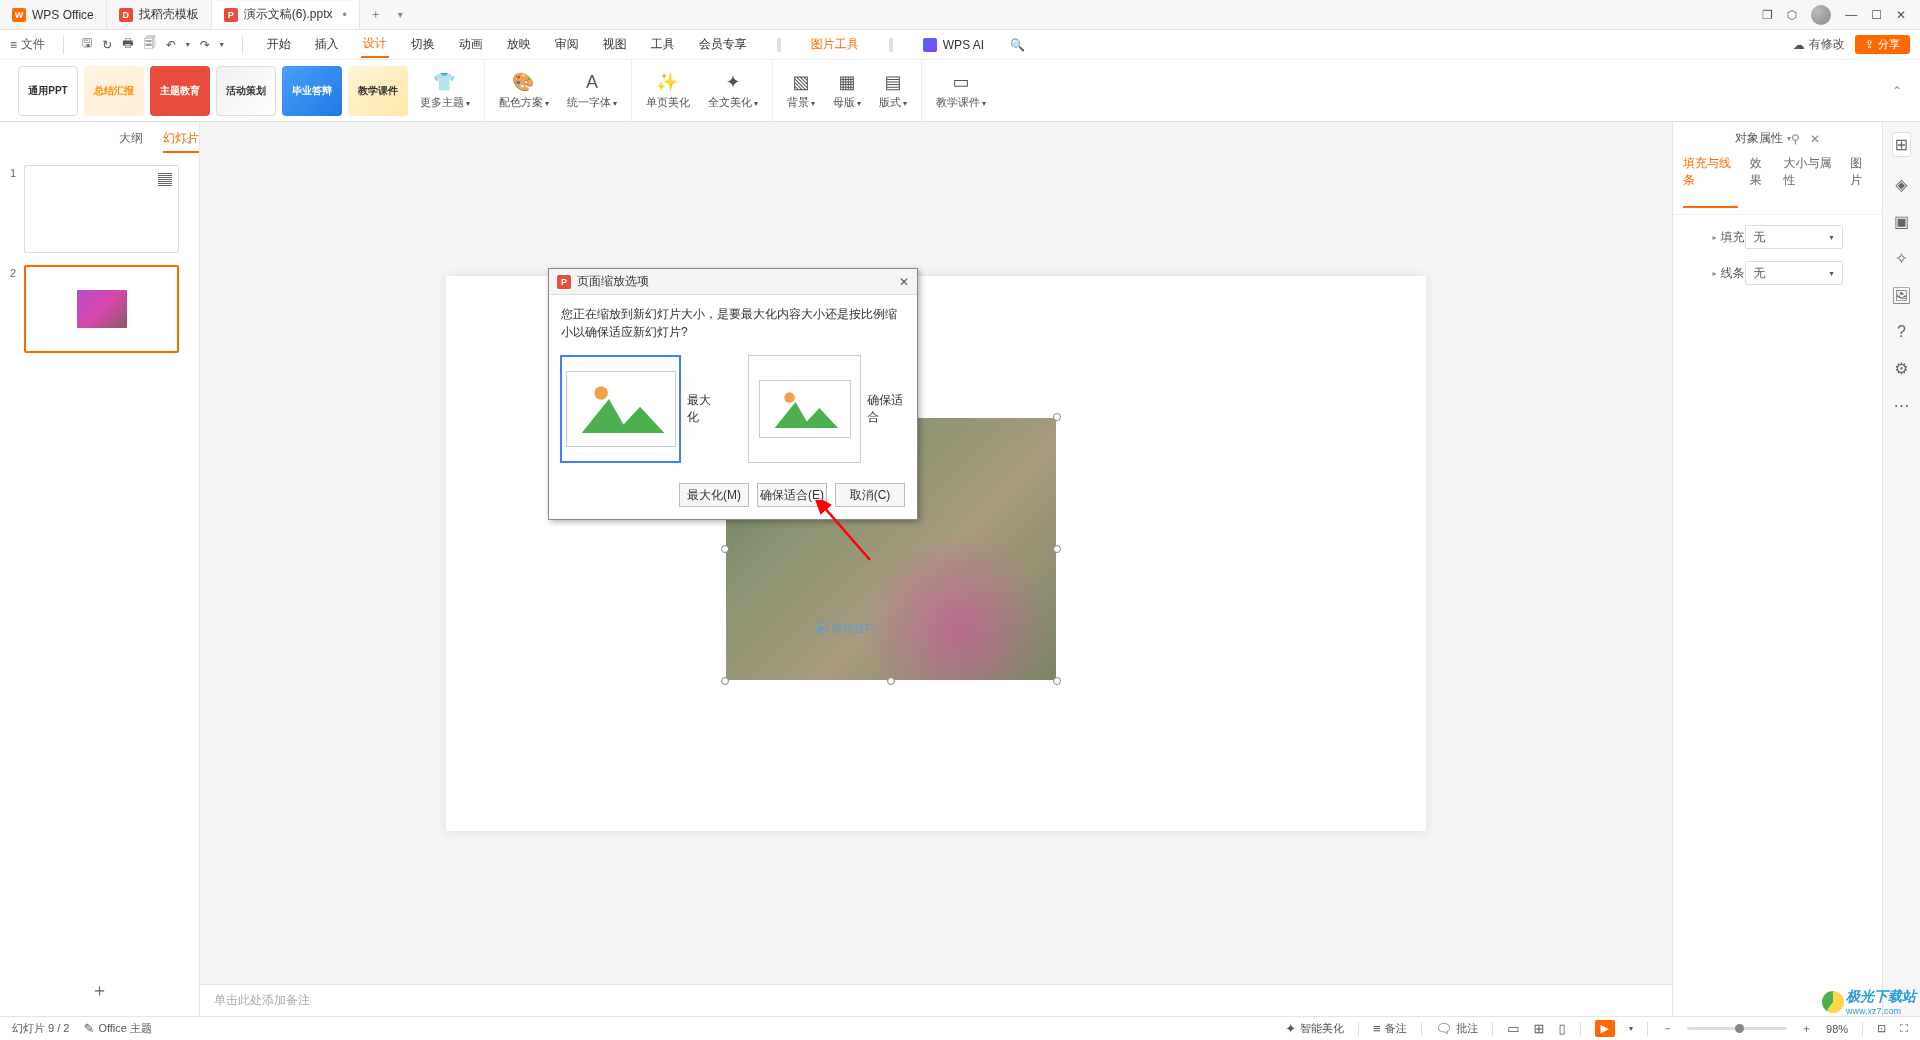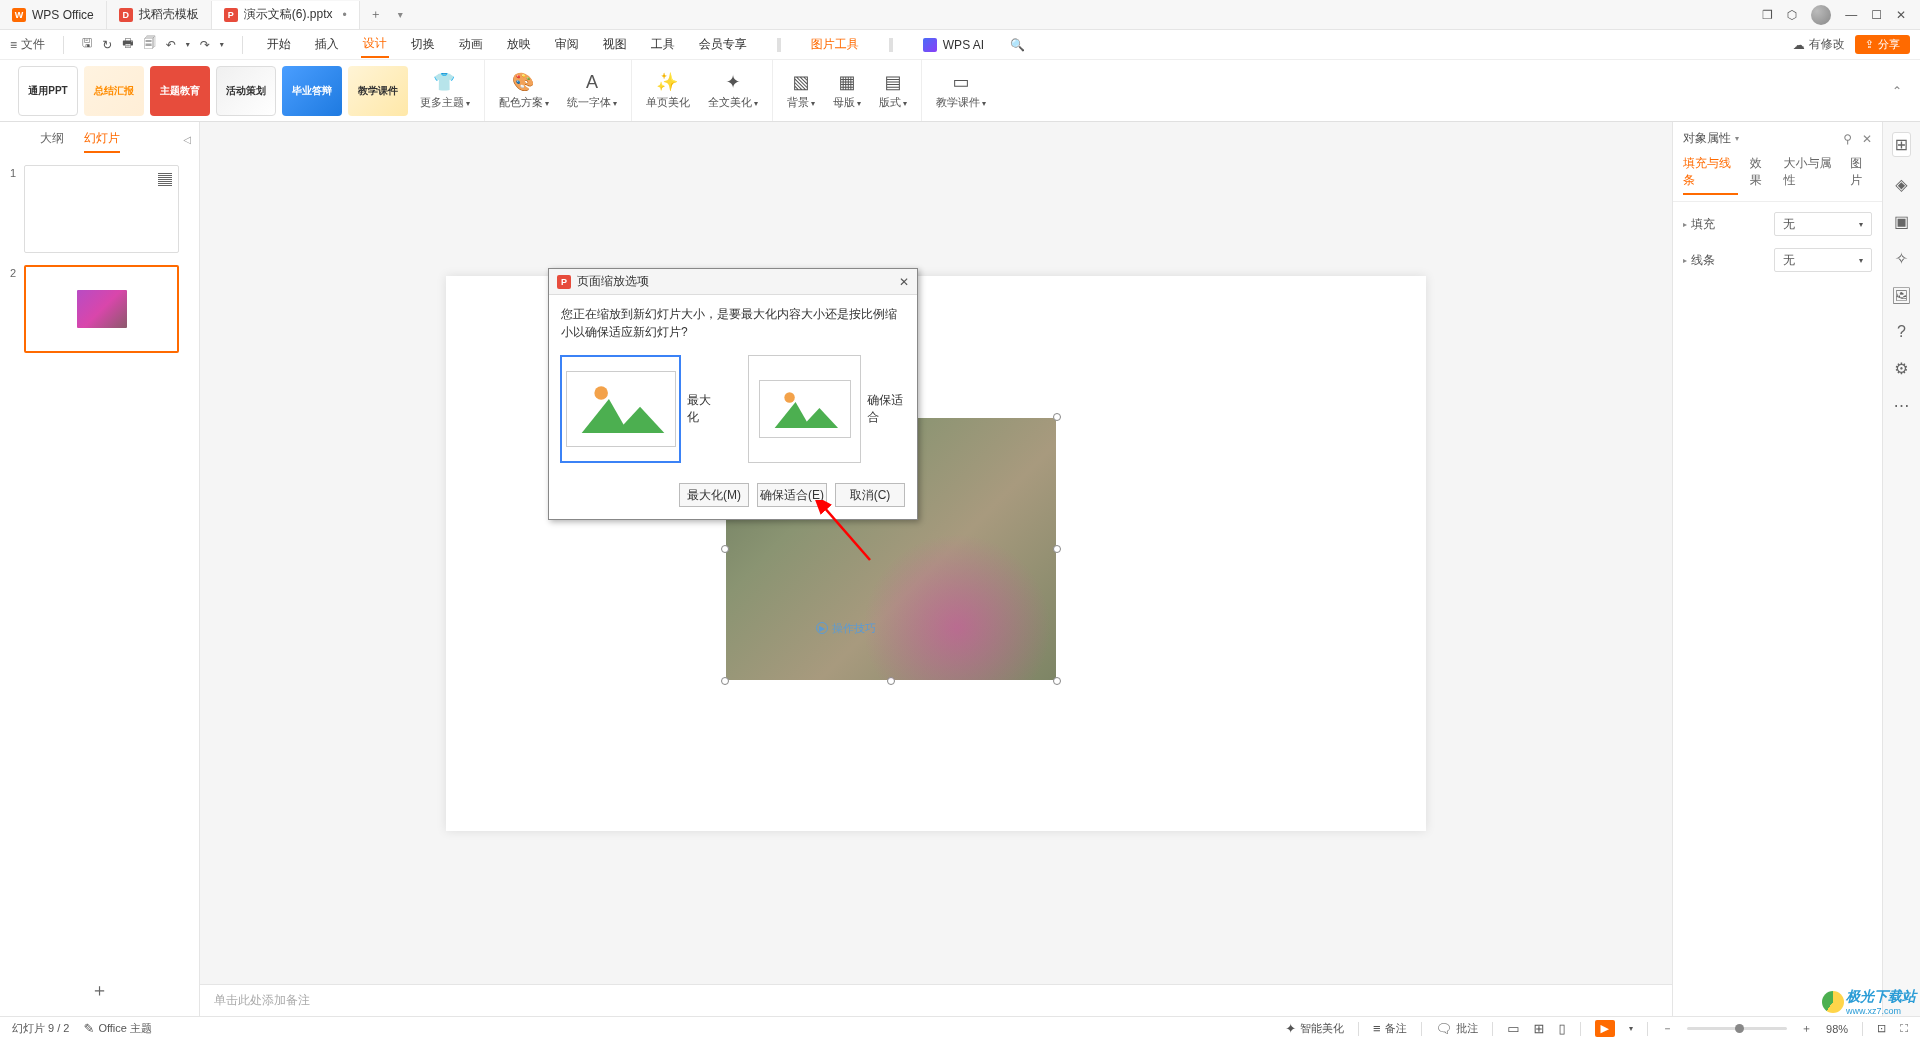--- a/index.html
+++ b/index.html
@@ -53,21 +53,21 @@
 .tc5 { background: linear-gradient(135deg,#fff4d6,#ffe8a8); color:#333; }
 
 
 .main { display: flex; height: calc(100% - 30px - 30px - 62px - 24px); background: #f5f5f5; }
 
 
 .left-panel { width: 200px; background: #fff; border-right: 1px solid #e5e5e5; display: flex; flex-direction: column; }
 .left-tabs { display: flex; justify-content: center; gap: 20px; padding: 8px 0 4px; font-size: 12px; }
 .left-tabs span { cursor: pointer; color: #666; padding-bottom: 4px; }
 .left-tabs .active { color: #ff6a00; border-bottom: 2px solid #ff6a00; }
-.left-tabs-row { display: flex; align-items: center; justify-content: flex-start; position: relative; padding-left: 40px; }
+.left-tabs-row { display: flex; align-items: center; justify-content: flex-end; position: relative; padding-left: 40px; }
 .left-collapse { position: absolute; right: 8px; color: #999; font-size: 10px; cursor: pointer; }
 .slides { flex: 1; padding: 8px 10px; overflow-y: auto; }
 .slide-item { display: flex; gap: 8px; margin-bottom: 12px; }
 .slide-num { color: #666; font-size: 11px; padding-top: 2px; }
 .slide-thumb { width: 155px; height: 88px; background: #fff; border: 1px solid #ddd; border-radius: 2px; position: relative; cursor: pointer; display: flex; align-items: center; justify-content: center; }
 .slide-thumb.selected { border: 2px solid #ff6a00; }
 .thumb-qr { position: absolute; top: 6px; right: 6px; width: 14px; height: 14px; background: repeating-linear-gradient(0deg,#000,#000 1px,#fff 1px,#fff 2px), repeating-linear-gradient(90deg,#000,#000 1px,#fff 1px,#fff 2px); opacity: 0.6; }
 .thumb-img { width: 50px; height: 38px; background: linear-gradient(135deg,#b84cc4,#d946ab,#8b5a6b); border-radius: 1px; }
 .add-slide { display: flex; justify-content: center; padding: 14px 0; color: #666; font-size: 18px; cursor: pointer; }
 
@@ -79,26 +79,26 @@
 .placed-img::after { content:''; position:absolute; inset:0; background: radial-gradient(circle at 70% 80%, rgba(217,70,171,0.5) 0%, transparent 30%); }
 .sel-handle { position: absolute; width: 8px; height: 8px; background: #fff; border: 1px solid #888; border-radius: 50%; }
 .h1{left:-5px;top:-5px}.h2{left:50%;top:-5px;transform:translateX(-50%)}.h3{right:-5px;top:-5px}
 .h4{left:-5px;top:50%;transform:translateY(-50%)}.h5{right:-5px;top:50%;transform:translateY(-50%)}
 .h6{left:-5px;bottom:-5px}.h7{left:50%;bottom:-5px;transform:translateX(-50%)}.h8{right:-5px;bottom:-5px}
 .tips-link { position:absolute; left: 370px; top: 345px; color:#5b9bd5; font-size:11px; display:flex; align-items:center; gap:4px; cursor:pointer; }
 .tips-icon { width:12px; height:12px; border:1px solid #5b9bd5; border-radius:50%; display:inline-flex; align-items:center; justify-content:center; font-size:8px; }
 .notes-bar { height: 32px; background: #fff; border-top: 1px solid #e5e5e5; display: flex; align-items: center; padding: 0 14px; color: #aaa; font-size: 12px; }
 
 
-.right-panel { width: 210px; background: #fff; border-left: 1px solid #e5e5e5; display: flex; flex-direction: column; }
+.right-panel { width: 210px; background: #fff; border-left: 1px solid #e5e5e5; display: flex; flex-direction: column; align-items: center; }
 .rp-header { display: flex; align-items: center; padding: 8px 10px; color: #555; font-size: 12px; }
 .rp-header .pin { margin-left: auto; color: #888; cursor: pointer; margin-right: 10px; }
 .rp-header .close { color: #888; cursor: pointer; }
 .rp-tabs { display: flex; gap: 12px; padding: 0 10px 6px; font-size: 12px; border-bottom: 1px solid #eee; }
-.rp-tabs span { cursor: pointer; color: #666; padding-bottom: 4px; }
+.rp-tabs span { cursor: pointer; color: #666; padding-bottom: 17px; }
 .rp-tabs .active { color: #ff6a00; border-bottom: 2px solid #ff6a00; }
 .rp-body { padding: 10px; }
 .rp-row { display: flex; align-items: center; margin-bottom: 12px; }
 .rp-row label { flex: none; color: #555; font-size: 12px; display: flex; align-items: center; gap: 4px; }
 .rp-row .tri { font-size: 8px; color: #888; }
 .rp-select { margin-left: auto; width: 98px; height: 24px; border: 1px solid #ddd; border-radius: 2px; display: flex; align-items: center; justify-content: space-between; padding: 0 8px; color: #555; font-size: 12px; cursor: pointer; }
 
 
 .right-strip { width: 38px; background: #f7f7f7; border-left: 1px solid #e5e5e5; display: flex; flex-direction: column; align-items: center; padding-top: 10px; gap: 18px; color: #666; }
 .right-strip span { cursor: pointer; font-size: 16px; }

